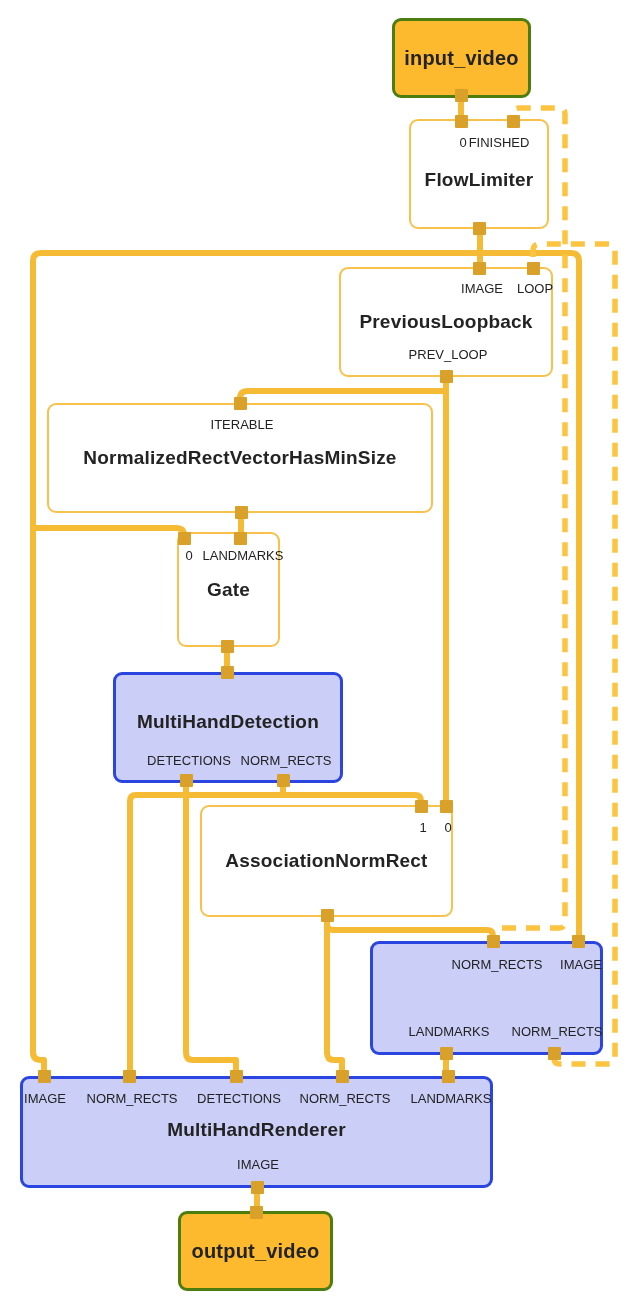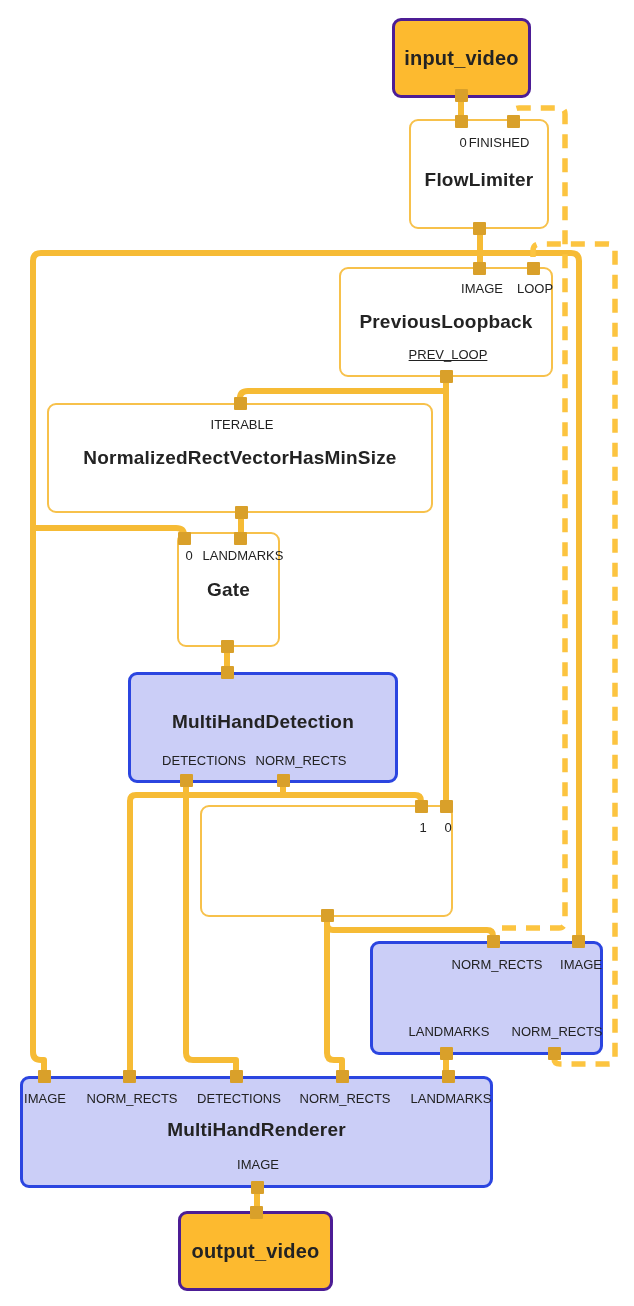--- a/index.html
+++ b/index.html
@@ -8,21 +8,21 @@
     font-family:"Liberation Sans","DejaVu Sans",sans-serif;color:#202124;
   }
   svg.edges{position:absolute;left:0;top:0;width:634px;height:1306px;}
   .edge{fill:none;stroke:#F6BB35;stroke-width:6;stroke-linejoin:round;stroke-linecap:butt;}
   .edge.dashed{stroke:#FCC440;stroke-width:5.5;stroke-dasharray:14 10;}
   .node{
     position:absolute;box-sizing:border-box;border-radius:9px;
   }
   .node.plain{background:#ffffff;border:2.5px solid #F7C14B;}
   .node.blue{background:#CBCEF7;border:3px solid #2B45E0;}
-  .node.io{background:#FDBA2F;border:3px solid #4c1d95;}
+  .node.io{background:#FDBA2F;border:3px solid #4d7c0f;}
   .title{
     position:absolute;left:50%;top:50%;transform:translate(-50%,-50%);
     font-weight:bold;font-size:19px;white-space:nowrap;color:#232323;letter-spacing:0.2px;
   }
   .io .title{font-size:20px;}
   .portlabel{
     position:absolute;transform:translateX(-50%);white-space:nowrap;
     font-size:13px;color:#222;line-height:18px;
   }
   .port{
@@ -78,41 +78,42 @@
   <div class="node plain" style="left:409px;top:119px;width:140px;height:110px;">
     <span class="title" style="top:56%;">FlowLimiter</span>
     <span class="portlabel" style="left:52px;top:13px;">0</span>
     <span class="portlabel" style="left:88px;top:13px;">FINISHED</span>
   </div>
 
   <div class="node plain" style="left:339px;top:267px;width:214px;height:110px;">
     <span class="title">PreviousLoopback</span>
     <span class="portlabel" style="left:141px;top:11px;">IMAGE</span>
     <span class="portlabel" style="left:194px;top:11px;">LOOP</span>
-    <span class="portlabel" style="left:107px;bottom:11px;text-decoration:underline;">PREV_LOOP</span>
+    <span class="portlabel" style="left:107px;bottom:11px;">PREV_LOOP</span>
   </div>
 
   <div class="node plain" style="left:47px;top:403px;width:386px;height:110px;">
     <span class="title">NormalizedRectVectorHasMinSize</span>
     <span class="portlabel" style="left:193px;top:11px;">ITERABLE</span>
   </div>
 
   <div class="node plain" style="left:177px;top:532px;width:103px;height:115px;">
     <span class="title">Gate</span>
     <span class="portlabel" style="left:10px;top:13px;">0</span>
     <span class="portlabel" style="left:64px;top:13px;">LANDMARKS</span>
   </div>
 
-  <div class="node blue" style="left:128px;top:672px;width:270px;height:111px;text-decoration:underline;">
+  <div class="node blue" style="left:113px;top:672px;width:230px;height:111px;text-decoration:underline;">
     <span class="title" style="top:45%;">MultiHandDetection</span>
     <span class="portlabel" style="left:73px;bottom:10px;">DETECTIONS</span>
     <span class="portlabel" style="left:170px;bottom:10px;">NORM_RECTS</span>
   </div>
 
   <div class="node plain" style="left:200px;top:805px;width:253px;height:112px;">
+    <span class="title">AssociationNormRect</span>
     <span class="portlabel" style="left:221px;top:12px;">1</span>
     <span class="portlabel" style="left:246px;top:12px;">0</span>
   </div>
 
   <div class="node blue" style="left:370px;top:941px;width:233px;height:114px;">
     <span class="portlabel" style="left:124px;top:12px;">NORM_RECTS</span>
     <span class="portlabel" style="left:208px;top:12px;">IMAGE</span>
     <span class="portlabel" style="left:76px;bottom:11px;">LANDMARKS</span>
     <span class="portlabel" style="left:184px;bottom:11px;">NORM_RECTS</span>
   </div>

